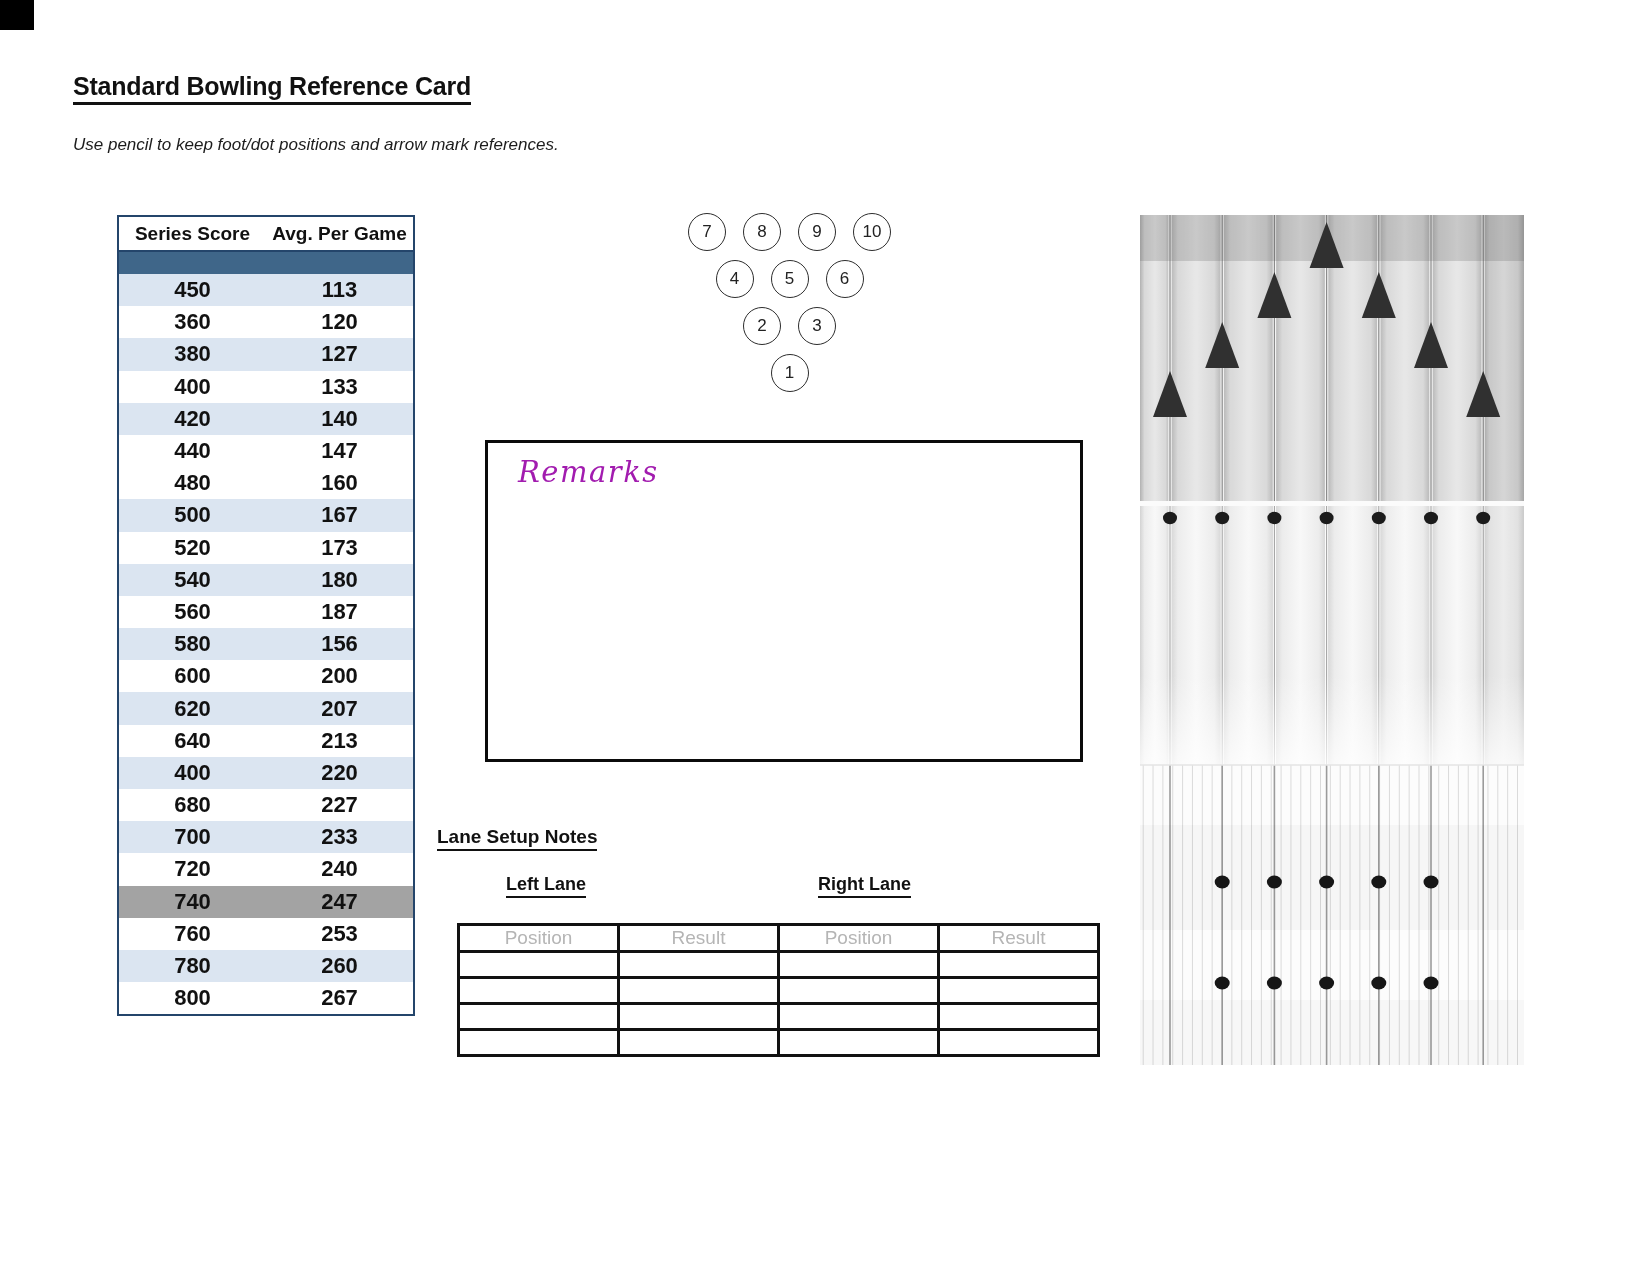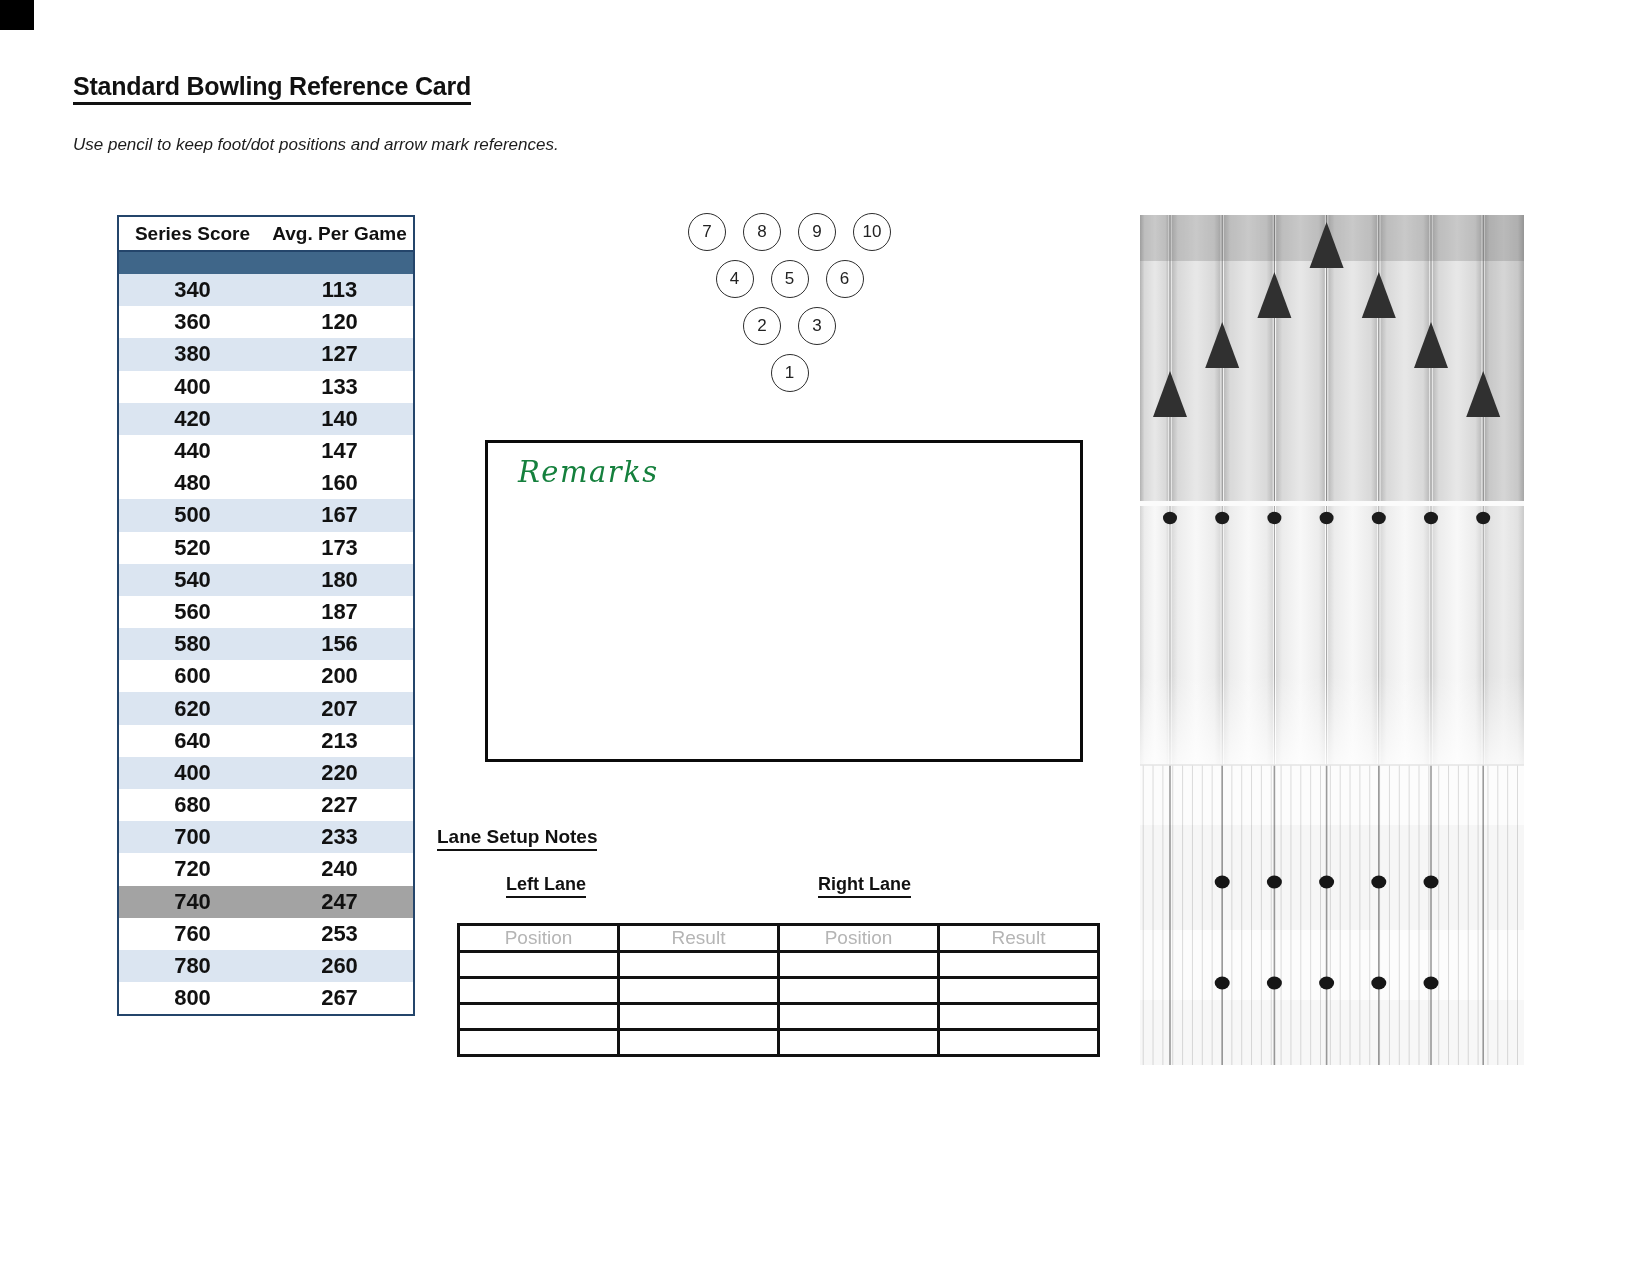--- a/index.html
+++ b/index.html
@@ -22,21 +22,21 @@
 
   
   .pin{position:absolute;width:38px;height:38px;border:1.7px solid #2d2d2d;border-radius:50%;
        background:#fff;box-sizing:border-box;display:flex;align-items:center;justify-content:center;
        font-size:17px;color:#222;}
 
   
   .remarks-box{position:absolute;left:485px;top:440px;width:598px;height:322px;
                border:3px solid #0b0b0b;box-sizing:border-box;}
   .remarks-label{position:absolute;left:30px;top:12px;font-family:"DejaVu Serif",serif;
-                 font-style:italic;font-size:29px;color:#15803d;letter-spacing:1.5px;}
+                 font-style:italic;font-size:29px;color:#a21caf;letter-spacing:1.5px;}
 
   
   .lane-notes-heading{position:absolute;left:437px;top:826px;font-size:19px;font-weight:bold;
                       border-bottom:2.5px solid #111;padding-bottom:1px;}
   .lane-label{position:absolute;top:874px;font-size:18px;font-weight:bold;
               border-bottom:2px solid #111;padding-bottom:1px;}
   .lane-label.left{left:494px;margin-left:12px;}
   .lane-label.right{left:818px;}
 
   table.lane-table{position:absolute;left:457px;top:923px;width:643px;border-collapse:collapse;
@@ -59,21 +59,21 @@
   <div class="subtitle">Use pencil to keep foot/dot positions and arrow mark references.</div>
 
   <div class="score-table">
     <div class="score-head">
       <div>Series Score</div>
       <div>Avg. Per Game</div>
     </div>
     <div class="score-band" style="background: rgb(63, 102, 137);"></div>
     <div id="scoreRows">
         <div class="score-row" style="background: rgb(219, 229, 241);">
-          <div>340</div>
+          <div>450</div>
           <div>113</div>
         </div>
         <div class="score-row">
           <div>360</div>
           <div>120</div>
         </div>
         <div class="score-row" style="background: rgb(219, 229, 241);">
           <div>380</div>
           <div>127</div>
         </div>

